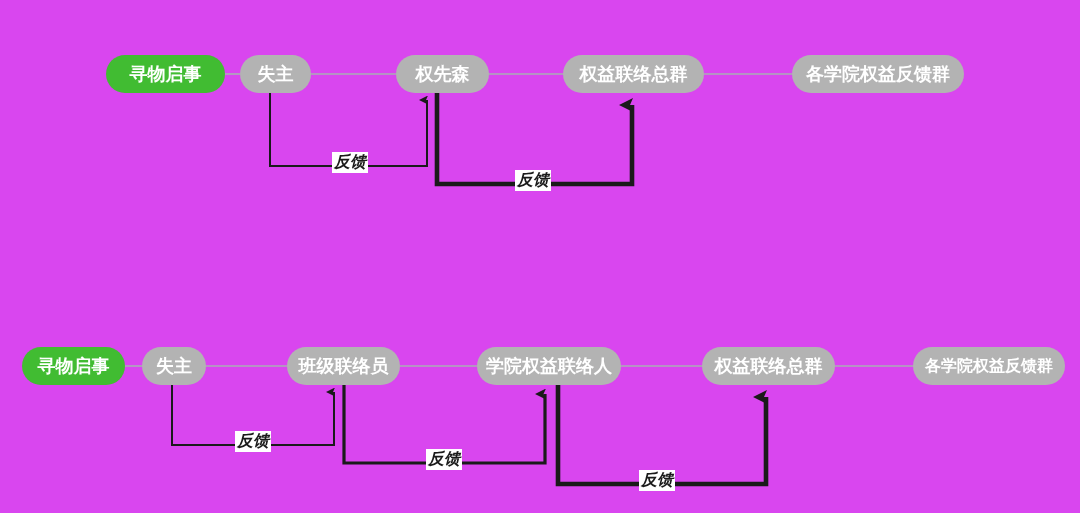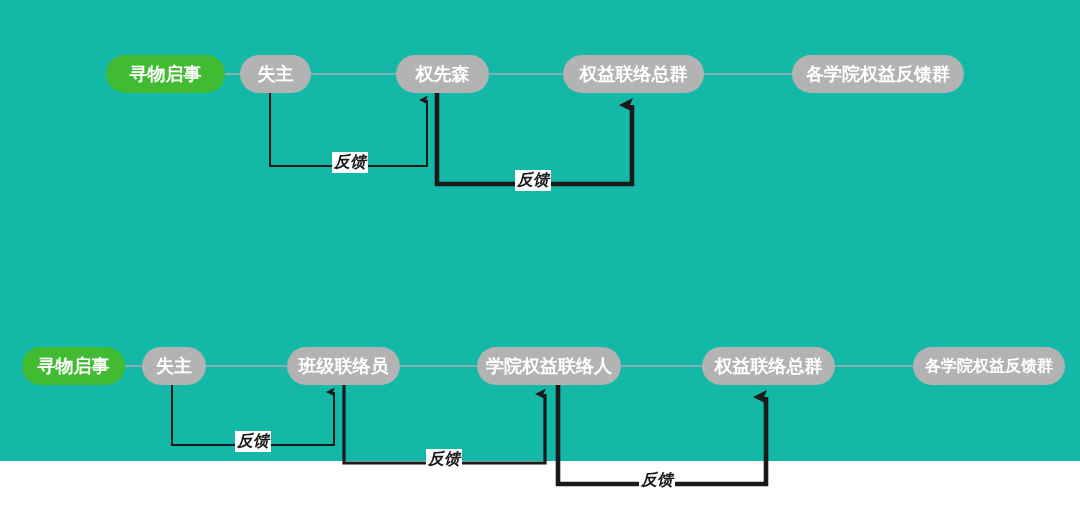--- a/index.html
+++ b/index.html
@@ -1,20 +1,20 @@
 <!DOCTYPE html>
 <html><head>
 <meta charset="utf-8">
 <style>
   html,body{margin:0;padding:0;background:#ffffff;}
   body{
     width:1080px;height:513px;overflow:hidden;
     font-family:"Liberation Sans","DejaVu Sans",sans-serif;
   }
-  #diagram-root{position:relative;width:1080px;height:461px;background:#14b8a6;}
+  #diagram-root{position:relative;width:1080px;height:513px;background:#d946ef;}
   svg#flow-svg{position:absolute;left:0;top:0;width:1080px;height:513px;}
   .node-label{
     font-family:"Liberation Sans","DejaVu Sans",sans-serif;
     font-weight:bold;
     fill:#ffffff;
     text-anchor:middle;
     dominant-baseline:middle;
   }
   .edge-label{
     font-family:"Liberation Serif","DejaVu Serif",serif;

